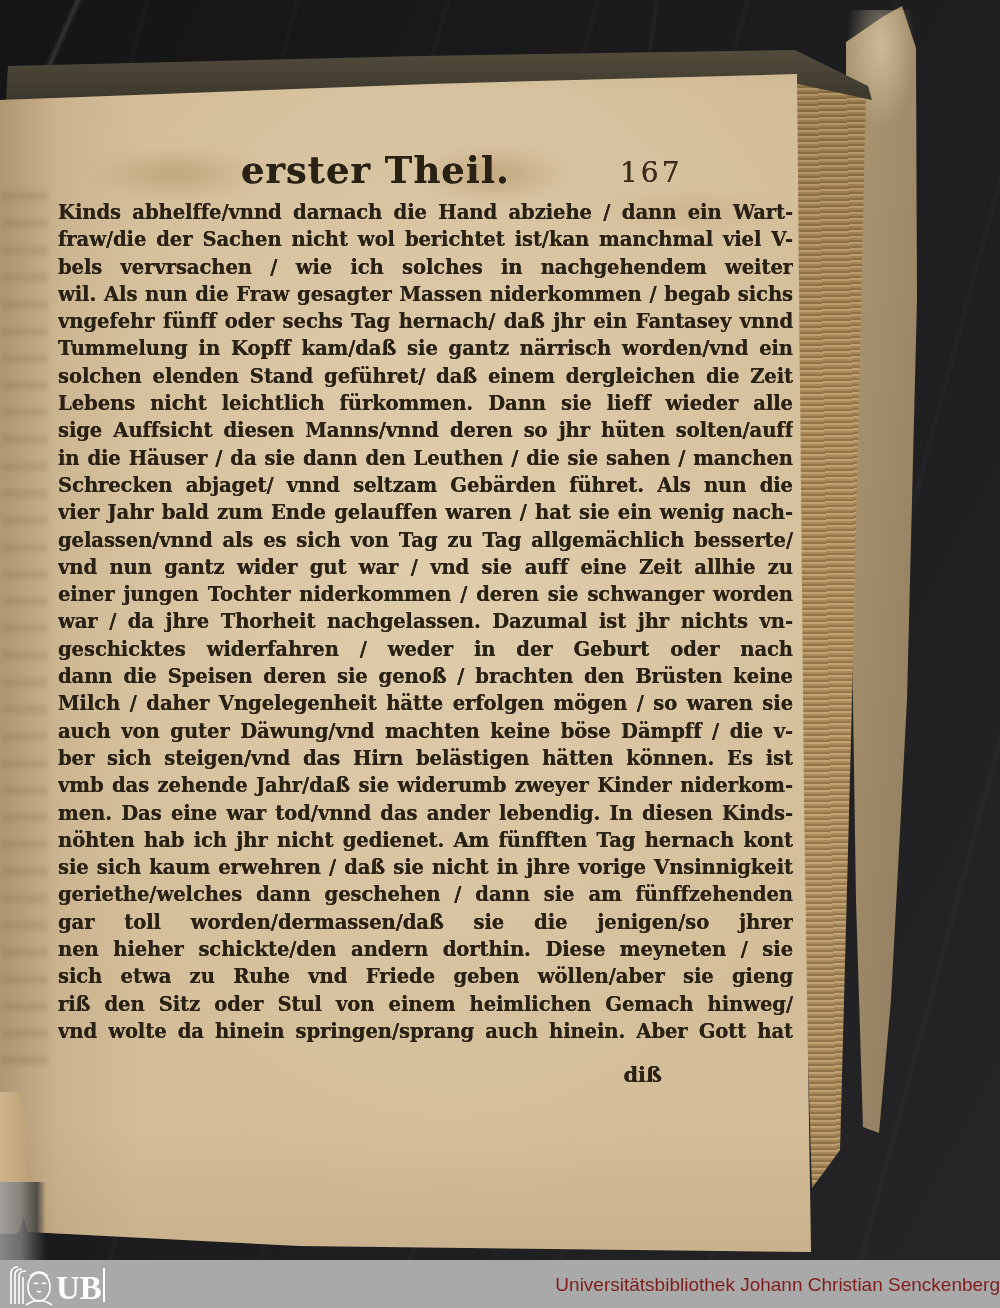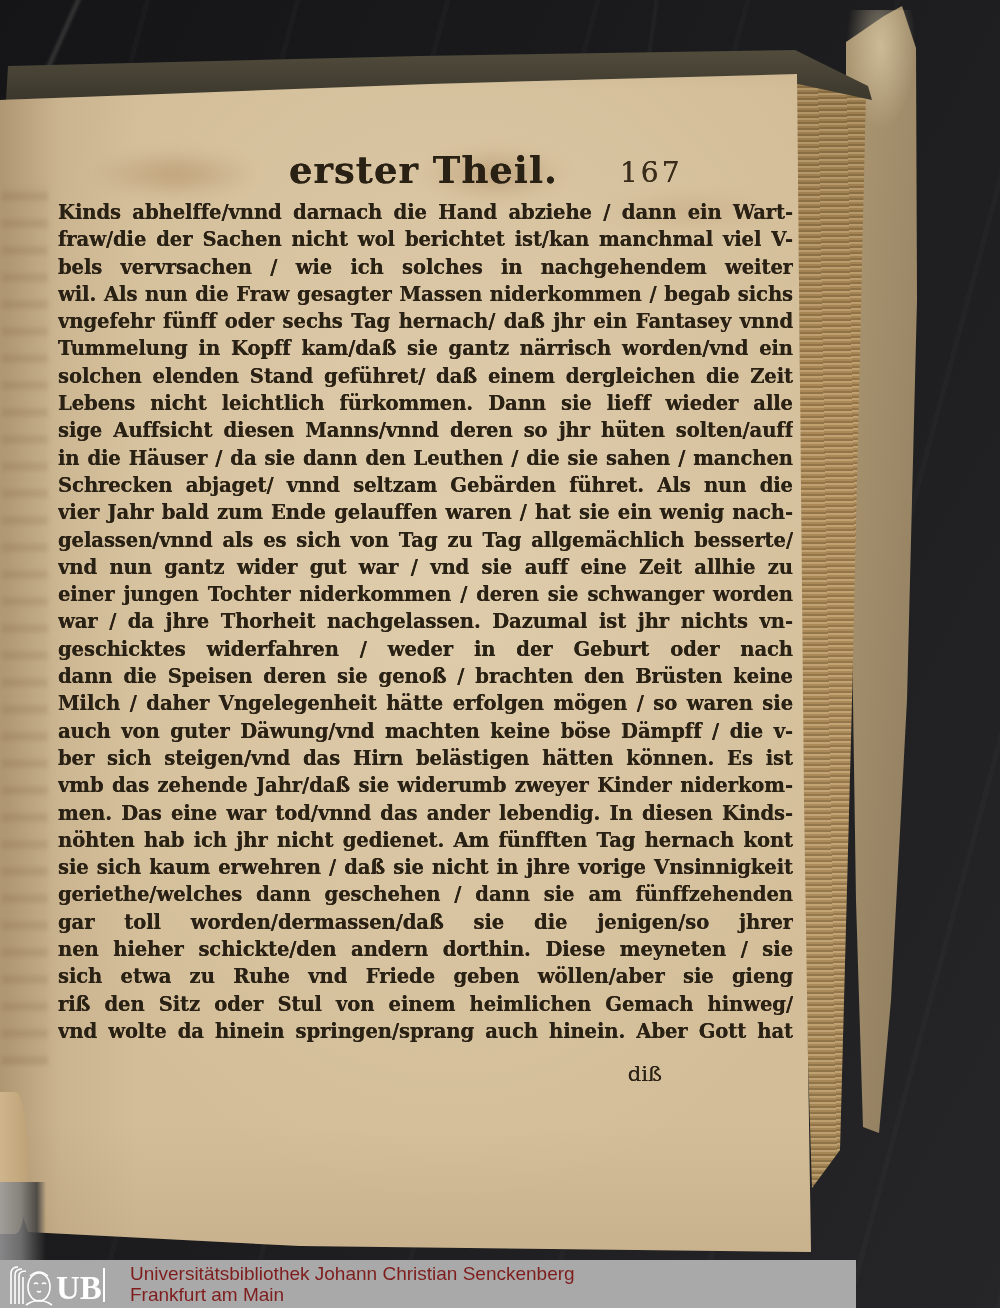--- a/index.html
+++ b/index.html
@@ -53,39 +53,39 @@
     background:repeating-linear-gradient(0deg,rgba(95,62,30,.22) 0 9px,rgba(95,62,30,.04) 9px 27px);
     filter:blur(2.2px);opacity:.65;
   }
   .ghost-spot{position:absolute;border-radius:50%;filter:blur(6px);background:radial-gradient(ellipse,rgba(140,95,45,.30),transparent 70%);}
   .ghost-spot.g1{left:90px;top:148px;width:170px;height:52px;}
   .ghost-spot.g2{left:420px;top:146px;width:150px;height:56px;}
   .ghost-spot.g3{left:600px;top:190px;width:180px;height:40px;opacity:.5;}
   
   .ink{color:#2a2115;text-shadow:0 0 .5px rgba(42,30,14,.9);}
   .running-head{position:absolute;left:55px;top:148px;width:735px;height:48px;}
-  .head-title{position:absolute;left:186px;top:0;font-size:37px;font-weight:700;letter-spacing:1px;margin-left:48px;}
+  .head-title{position:absolute;left:186px;top:0;font-size:37px;font-weight:700;letter-spacing:1px;}
   .page-number{position:absolute;left:565px;top:8px;font-size:28px;font-weight:400;letter-spacing:3px;color:#3a2c1a;}
   .body-text{position:absolute;left:58px;top:199px;width:735px;}
   .line{
     font-size:19.6px;font-weight:700;line-height:27.3px;height:27.3px;overflow:hidden;
     text-align:justify;text-align-last:justify;letter-spacing:-0.1px;word-spacing:1px;
   }
   .catchword{position:absolute;left:55px;top:1062px;width:735px;text-align:right;padding-right:0;
-    box-sizing:border-box;font-size:21px;font-weight:400;}
+    box-sizing:border-box;font-size:21px;font-weight:700;}
   .catchword span{display:inline-block;margin-right:128px;}
   
   .blob-tan{position:absolute;left:0;top:1092px;width:28px;height:142px;border-radius:0 45% 45% 0/0 50% 50% 0;
     background:linear-gradient(90deg,#cfb58c,#bfa277);}
   .glass-strip{position:absolute;left:0;top:1182px;width:46px;height:80px;
     background:linear-gradient(90deg,#99999b 0,#7b7b7b 45%,#3c3c3c 80%,rgba(40,40,40,0) 100%);opacity:.85;}
   
   .footer{
-    position:absolute;left:0;top:1260px;width:856px;height:48px;background:#a9a9a9;
-    display:flex;align-items:center;font-family:"Liberation Sans", sans-serif;
+    position:absolute;left:0;top:1260px;width:1000px;height:48px;background:#a9a9a9;
+    display:flex;align-items:center;font-family:"Liberation Sans", sans-serif;justify-content:space-between;
   }
   .footer-logo{margin-left:8px;flex:0 0 auto;}
   .footer-text{margin-left:22px;color:#7f1d1d;font-size:19px;line-height:21px;}
 </style>
 </head>
 <body>
 
 <div class="stage">
 
   <div class="streak s1"></div>
@@ -159,17 +159,16 @@
         <path d="M22,14 Q31,6 40,14"></path>
         <path d="M26,22 q2,-2 4,0 M34,22 q2,-2 4,0"></path>
         <path d="M29,29 q2,2 4,0"></path>
         <path d="M18,43 Q31,34 44,43"></path>
       </g>
       <text x="48" y="37" font-family="Liberation Serif, serif" font-weight="bold" font-size="33" fill="#ffffff">UB</text>
       <rect x="95" y="6" width="2" height="34" fill="#ffffff"></rect>
     </svg>
     <div class="footer-text">
       <div>Universitätsbibliothek Johann Christian Senckenberg</div>
-      <div>Frankfurt am Main</div>
     </div>
   </div>
 
 </div>
 
 </body></html>

